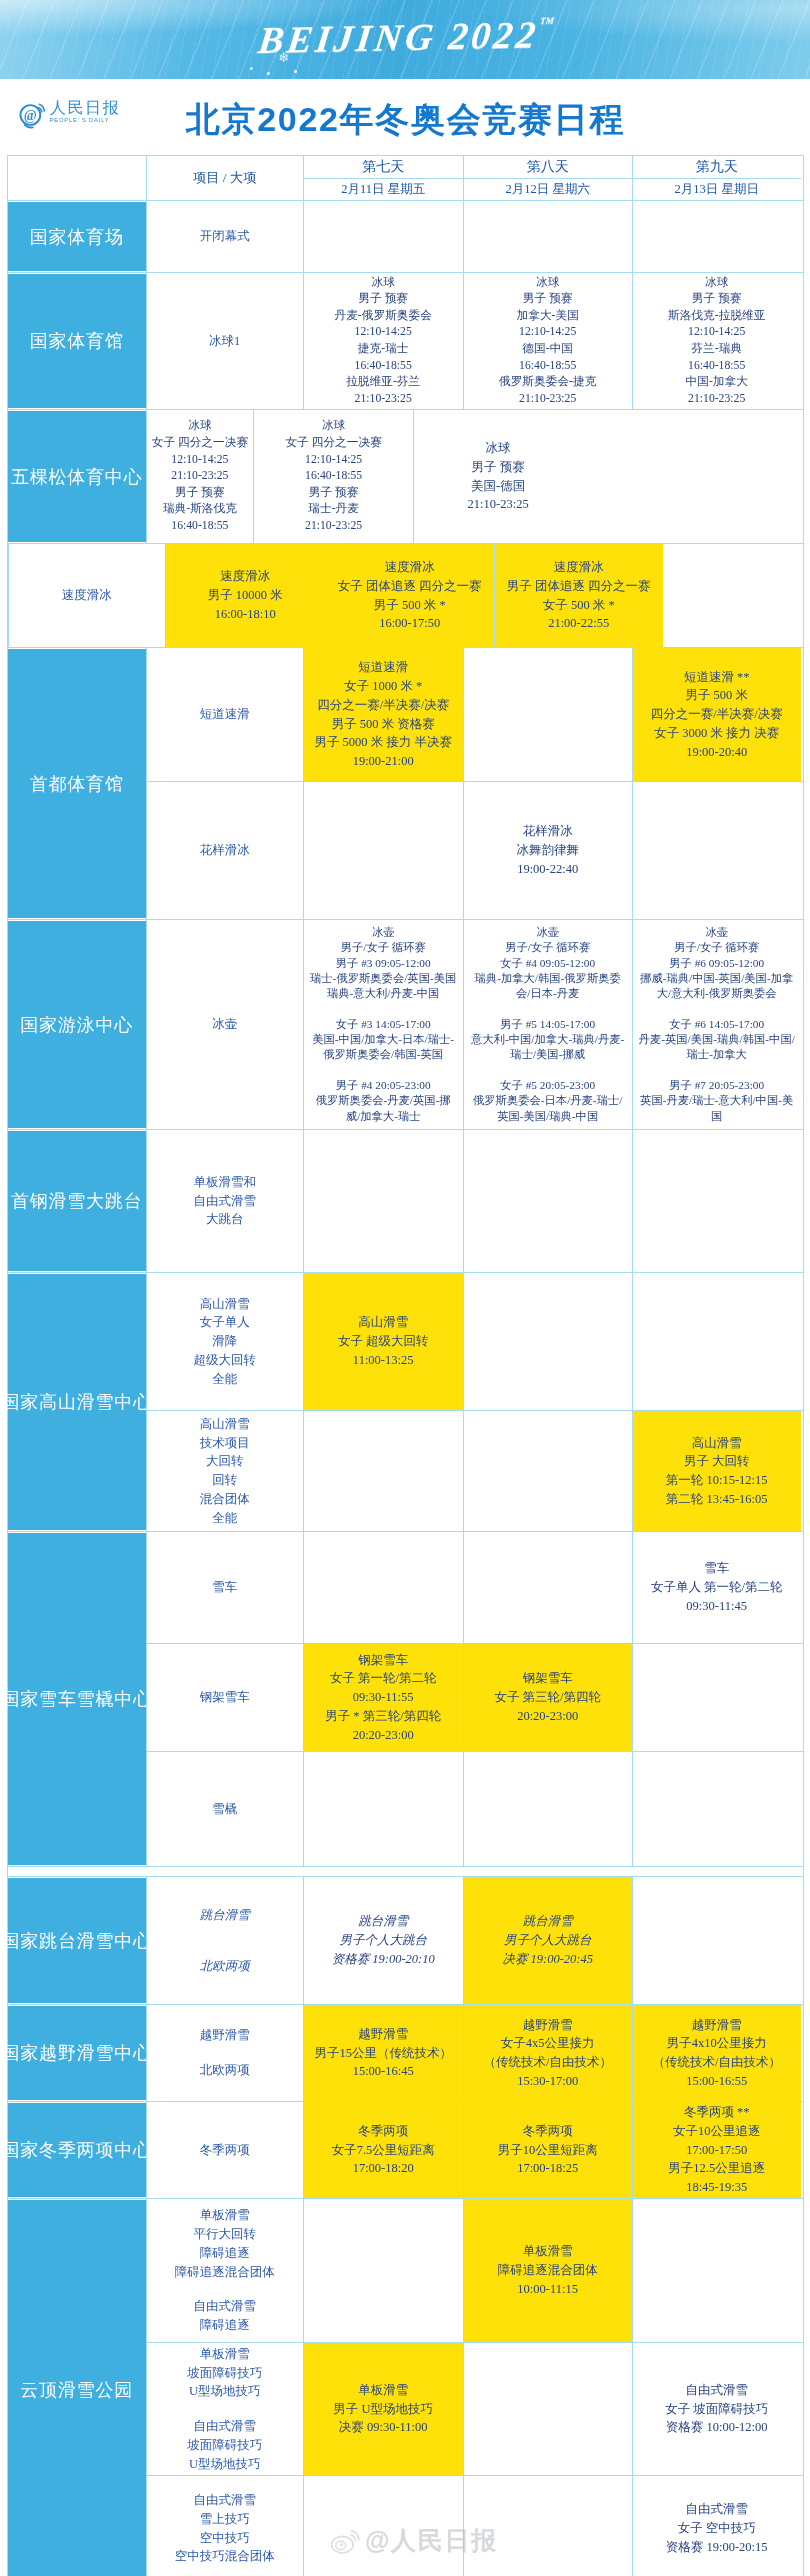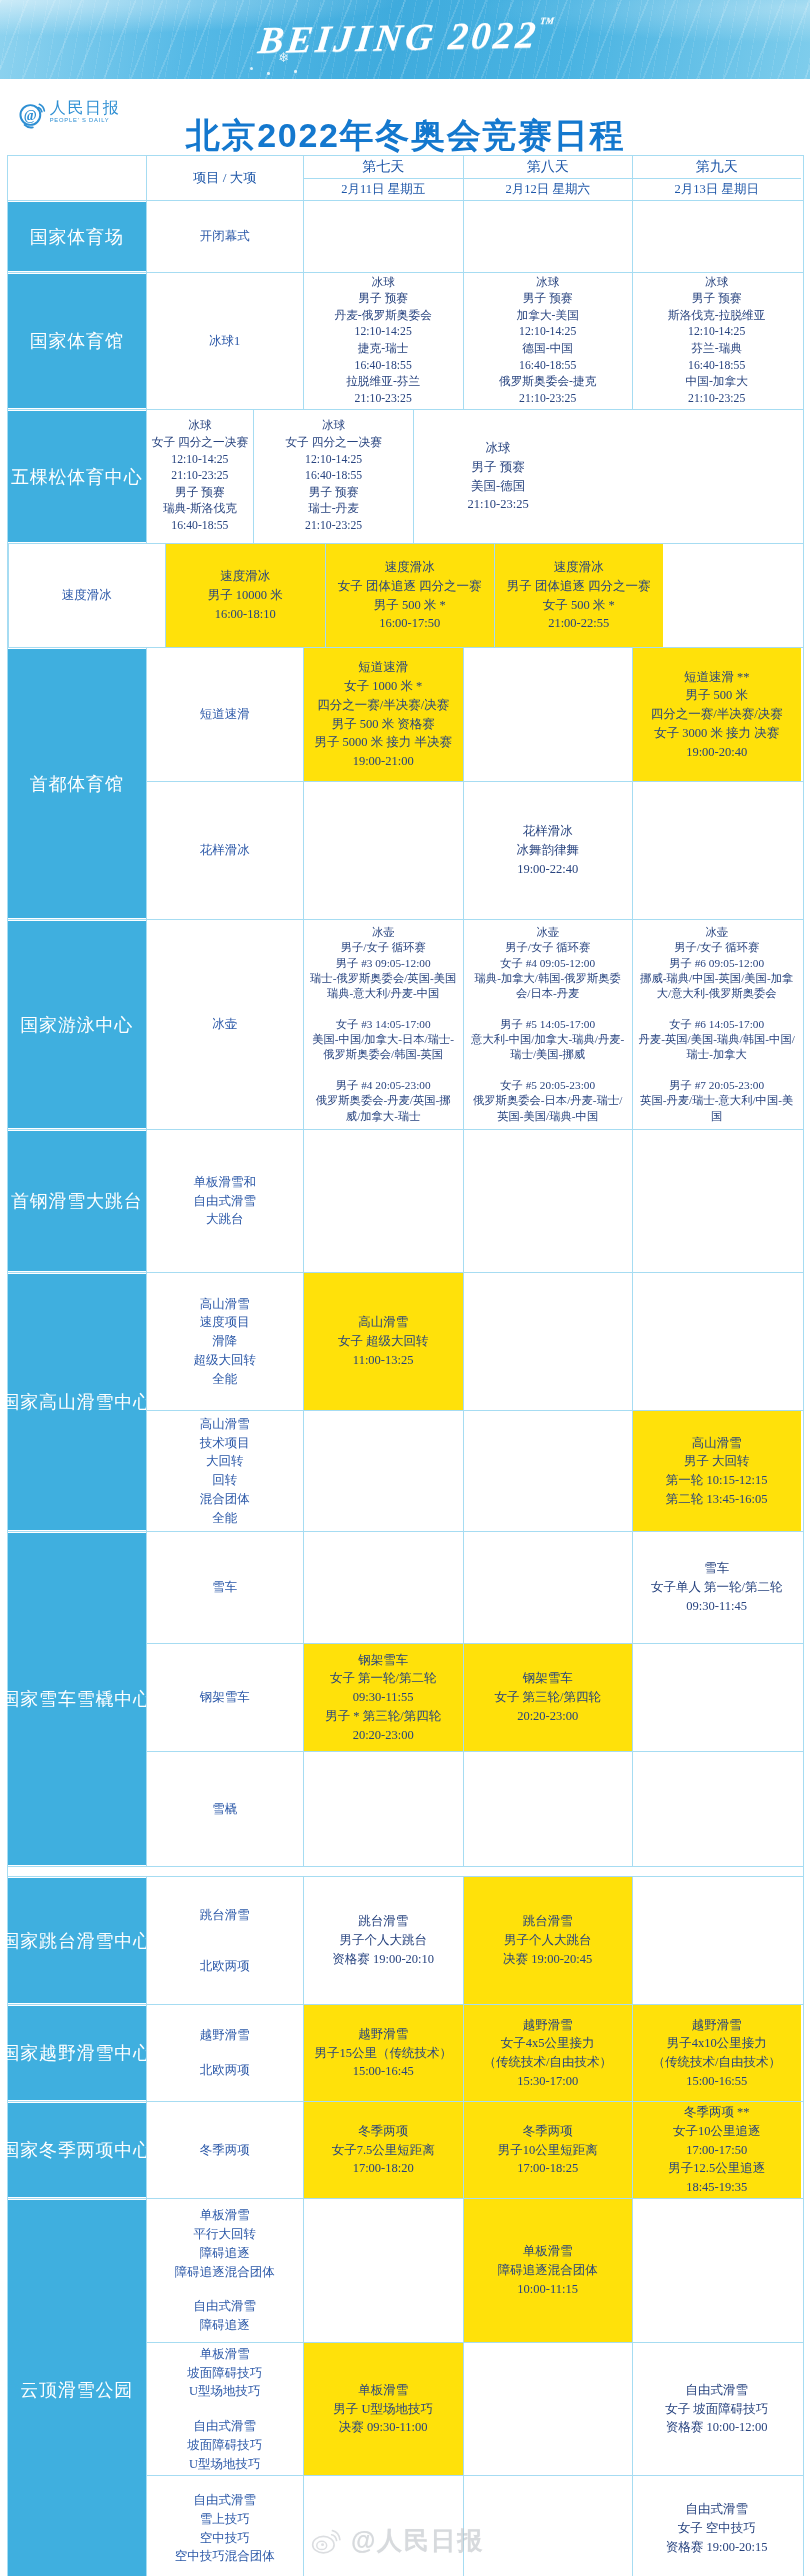--- a/index.html
+++ b/index.html
@@ -48,21 +48,21 @@
   .banner .dot.d3{left:294px;top:70px;width:2.5px;height:2.5px;}
 
   
   .masthead{position:absolute;top:79px;left:0;width:811px;height:76px;background:#ffffff;}
   .logo{position:absolute;left:18.4px;top:20px;display:flex;align-items:flex-start;color:#2e8fd3;}
   .logo svg{display:block;}
   .logo-text{margin-left:3.3px;}
   .logo-cn{font-size:16px;font-weight:normal;letter-spacing:1.7px;line-height:1.1;}
   .logo-en{font-size:5.8px;letter-spacing:0.8px;margin-top:0.8px;}
   .title{
-    margin:16px;position:absolute;left:0;right:0;top:18.4px;text-align:center;
+    margin:0;position:absolute;left:0;right:0;top:18.4px;text-align:center;
     color:var(--title-blue);font-size:34px;font-weight:900;letter-spacing:1.7px;
   }
 
   
   .table{
     position:absolute;top:155px;left:6.7px;width:797px;
     border:1.7px solid var(--line);box-sizing:border-box;background:#ffffff;
   }
   .thead{display:flex;height:45px;border-bottom:1.7px solid var(--line);box-sizing:border-box;
     font-family:"Liberation Serif","DejaVu Serif",serif;color:var(--header-text);}
@@ -103,21 +103,21 @@
   .trow .cell:nth-child(4){width:169px;}
   .cell.hl{background:var(--yellow);}
   .cell.compact{font-size:11.7px;line-height:1.42;}
   .cell.dense{font-size:11.3px;line-height:1.34;}
   .line{width:100%;}
   .line.gap{height:16px;}
   .section-band{height:10px;background:#ffffff;border-top:1.7px solid var(--line);box-sizing:border-box;}
 
   
   .watermark{
-    position:absolute;left:309px;top:2524px;display:flex;gap:5px;
+    position:absolute;left:328px;top:2524px;display:flex;
     opacity:.55;z-index:5;pointer-events:none;
   }
   .watermark svg{display:block;}
   .watermark span{
     color:#b7bcc2;font-size:25px;font-weight:bold;letter-spacing:1.7px;
     text-shadow:0 0 0.8px #d8dbde;
   }
 </style>
 </head>
 <body>
@@ -375,21 +375,21 @@
             <div class="cell day"></div>
           </div>
         </div>
       </div>
       <div class="group">
         <div class="venue">国家高山滑雪中心</div>
         <div class="rows">
           <div class="trow" style="height: 137px;">
             <div class="cell sport">
               <div class="line">高山滑雪</div>
-              <div class="line">速度项目</div>
+              <div class="line">女子单人</div>
               <div class="line">滑降</div>
               <div class="line">超级大回转</div>
               <div class="line">全能</div>
             </div>
             <div class="cell day hl">
               <div class="line">高山滑雪</div>
               <div class="line">女子 超级大回转</div>
               <div class="line">11:00-13:25</div>
             </div>
             <div class="cell day"></div>
@@ -455,21 +455,21 @@
             <div class="cell day"></div>
             <div class="cell day"></div>
             <div class="cell day"></div>
           </div>
         </div>
       </div>
       <div class="section-band"></div>
       <div class="group">
         <div class="venue">国家跳台滑雪中心</div>
         <div class="rows">
-          <div class="trow" style="height: 127px;">
+          <div class="trow" style="height: 127px; font-style: italic;">
             <div class="cell sport">
               <div class="line">跳台滑雪</div>
               <div class="line gap"></div>
               <div class="line gap"></div>
               <div class="line">北欧两项</div>
             </div>
             <div class="cell day">
               <div class="line">跳台滑雪</div>
               <div class="line">男子个人大跳台</div>
               <div class="line">资格赛 19:00-20:10</div>

